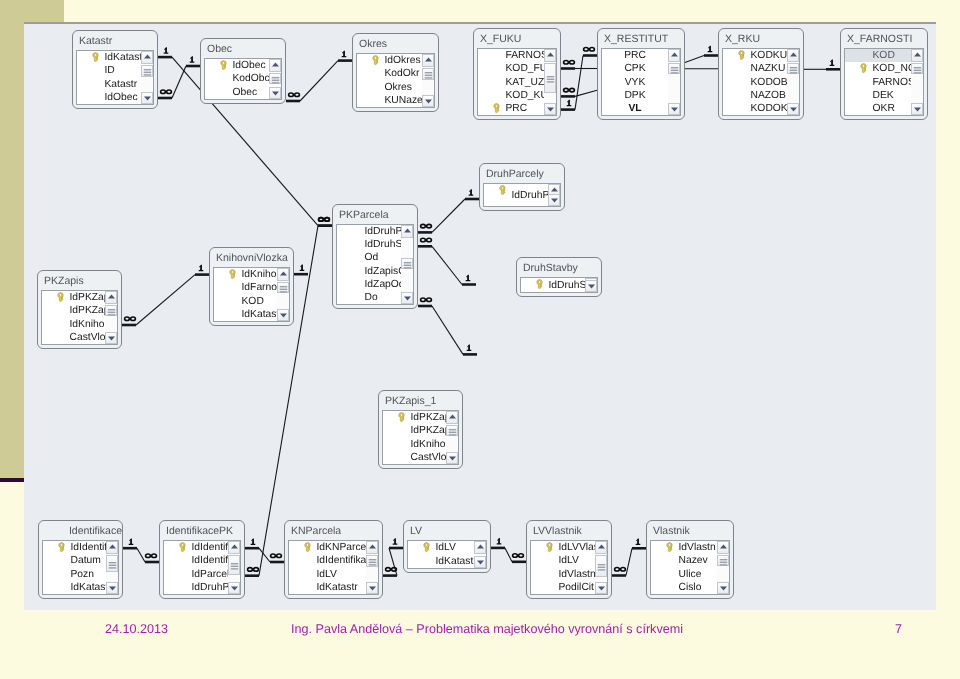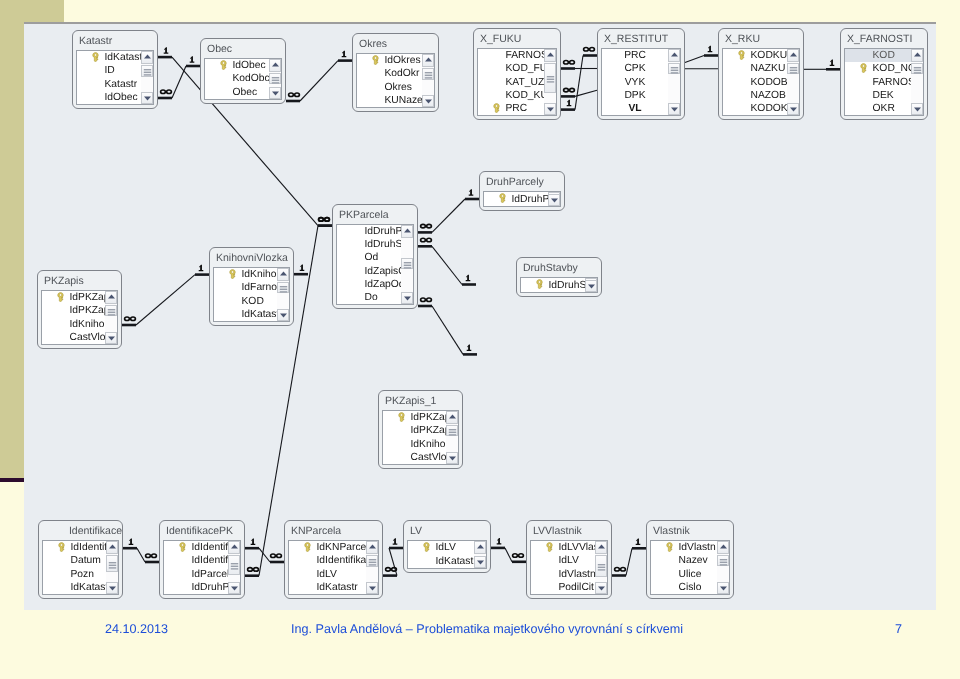--- a/index.html
+++ b/index.html
@@ -15,21 +15,21 @@
 .tbl{position:absolute;background:#eef1f3;border:1px solid #7f838a;border-radius:6px;box-sizing:border-box;}
 .cap{height:19px;line-height:21px;padding-left:6px;font-size:10.5px;color:#4f5358;font-family:"Liberation Sans",sans-serif;}
 .lst{position:absolute;left:3px;right:3px;top:19px;bottom:3px;display:flex;flex-direction:column;background:#fff;border:1px solid #9aa0a8;box-sizing:border-box;overflow:hidden;}
 .row{position:relative;flex:1 1 0;display:flex;align-items:center;font-size:10.3px;font-family:"Liberation Sans",sans-serif;color:#171717;white-space:nowrap;overflow:hidden;padding-left:27.5px;}
 .row.hl{background:#dde2e9;color:#555;}
 .keyi{position:absolute;left:10px;top:2px;}
 .sb{position:absolute;right:0;top:0;width:12px;bottom:0;background:#fbfbfc;flex:none;}
 .arrU,.arrD{position:absolute;left:0;width:12px;height:12.5px;background:linear-gradient(#fdfdfe,#e9ecf0);border:1px solid #c3c7cd;box-sizing:border-box;}
 .arrU{top:0}.arrD{bottom:0}
 .thumb{position:absolute;left:0;width:12px;background:linear-gradient(#fcfcfd,#e9ecf0);border:1px solid #c3c7cd;box-sizing:border-box;}
-.footer{position:absolute;font-size:12.6px;color:#1d4ed8;white-space:nowrap;}
+.footer{position:absolute;font-size:12.6px;color:#a21caf;white-space:nowrap;}
 </style>
 </head>
 <body>
 
 <div id="slide">
   <div class="bg"></div>
   <div class="tanTop"></div>
   <div class="tanCol"></div>
   <div class="tanLine"></div>
   <div id="diagtop"></div>
@@ -528,21 +528,21 @@
                 <g fill="#9aa0ab">
                   <rect x="1.8" y="1" width="7.4" height="1.4"></rect>
                   <rect x="1.8" y="3.6" width="7.4" height="1.4"></rect>
                   <rect x="1.8" y="6.2" width="7.4" height="1.4"></rect>
                 </g>
               </svg>
             </div>
           </div>
         </div>
       </div>
-      <div class="tbl" style="left: 455px; top: 149px; width: 86px; height: 40px;">
+      <div class="tbl" style="left: 455px; top: 141px; width: 86px; height: 48px;">
         <div class="cap">DruhParcely</div>
         <div class="lst">
           <div class="row">
             <svg width="7" height="10" viewBox="0 0 21 30" class="keyi" style="position: absolute; left: 14.5px; top: 1px;">
               <path d="M10.5 1.5 C5.8 1.5 2.2 5.0 2.2 9.4 C2.2 12.4 3.9 15.0 6.9 16.3 L6.9 25.4 C6.4 27.3 8.2 28.6 10.5 28.6 C12.8 28.6 14.1 27.3 14.1 25.4 L14.1 23.6 L17.6 23.6 L17.6 20.4 L14.1 20.4 L14.1 18.0 L16.8 18.0 L16.8 15.0 L14.1 15.0 L14.1 16.3 C17.1 15.0 18.8 12.4 18.8 9.4 C18.8 5.0 15.2 1.5 10.5 1.5 Z" fill="#dbc75a" stroke="#9a8722" stroke-width="1.3" stroke-linejoin="round"></path>
               <circle cx="10.5" cy="9.0" r="3.8" fill="#fdfbe6" stroke="#9a8722" stroke-width="1.2"></circle>
             </svg>
             <span>IdDruhP</span>
           </div>
           <div class="sb">

